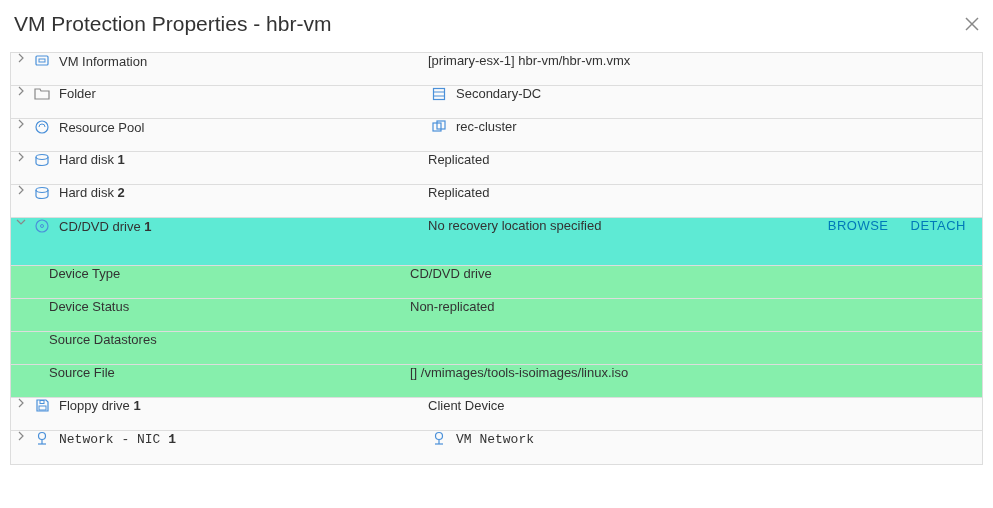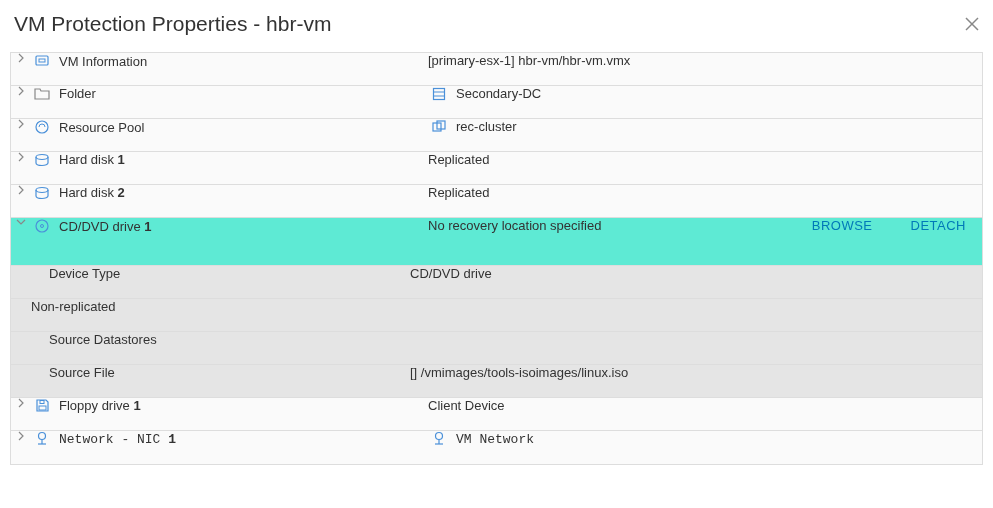--- a/index.html
+++ b/index.html
@@ -39,21 +39,21 @@
       min-height: 33px;
       border-bottom: 1px solid #ddd;
       background: #fafafa;
     }
     .row.expanded-header {
       background: #5eead4;
       min-height: 48px;
     }
     .row.last { border-bottom: none; font-family: Liberation Mono, monospace; }
     .row.detail {
-      background: #e5e5e5;
+      background: #86efac;
       padding-left: 20px;
     }
     .chev-cell {
       width: 20px;
       display: flex;
       justify-content: center;
       align-items: center;
       color: #666;
       font-size: 10px;
       flex-shrink: 0;
@@ -84,21 +84,20 @@
     .actions-cell {
       display: flex;
       gap: 22px;
       padding-right: 16px;
     }
     .action-link {
       color: #0079b8;
       font-size: 13px;
       letter-spacing: 0.5px;
       cursor: pointer;
-      margin-left: 16px;
     }
     .bold-part b { font-weight: 600; }
     svg { display: block; }
     .ico-grey { stroke: #888; fill: none; }
     .vicon-blue { fill: none; stroke: #4a90d9; }
   </style>
 </head>
 <body>
 
 <div class="dialog-header">
@@ -251,20 +250,23 @@
 
   <div class="row detail">
     <div class="label-cell">
         <span>Device Type</span>
       </div>
     <div class="value-cell">
         <span>CD/DVD drive</span>
       </div>
   </div>
   <div class="row detail">
+    <div class="label-cell">
+        <span>Device Status</span>
+      </div>
     <div class="value-cell">
         <span>Non-replicated</span>
       </div>
   </div>
   <div class="row detail">
     <div class="label-cell">
         <span>Source Datastores</span>
       </div>
     <div class="value-cell">
         <span></span>

